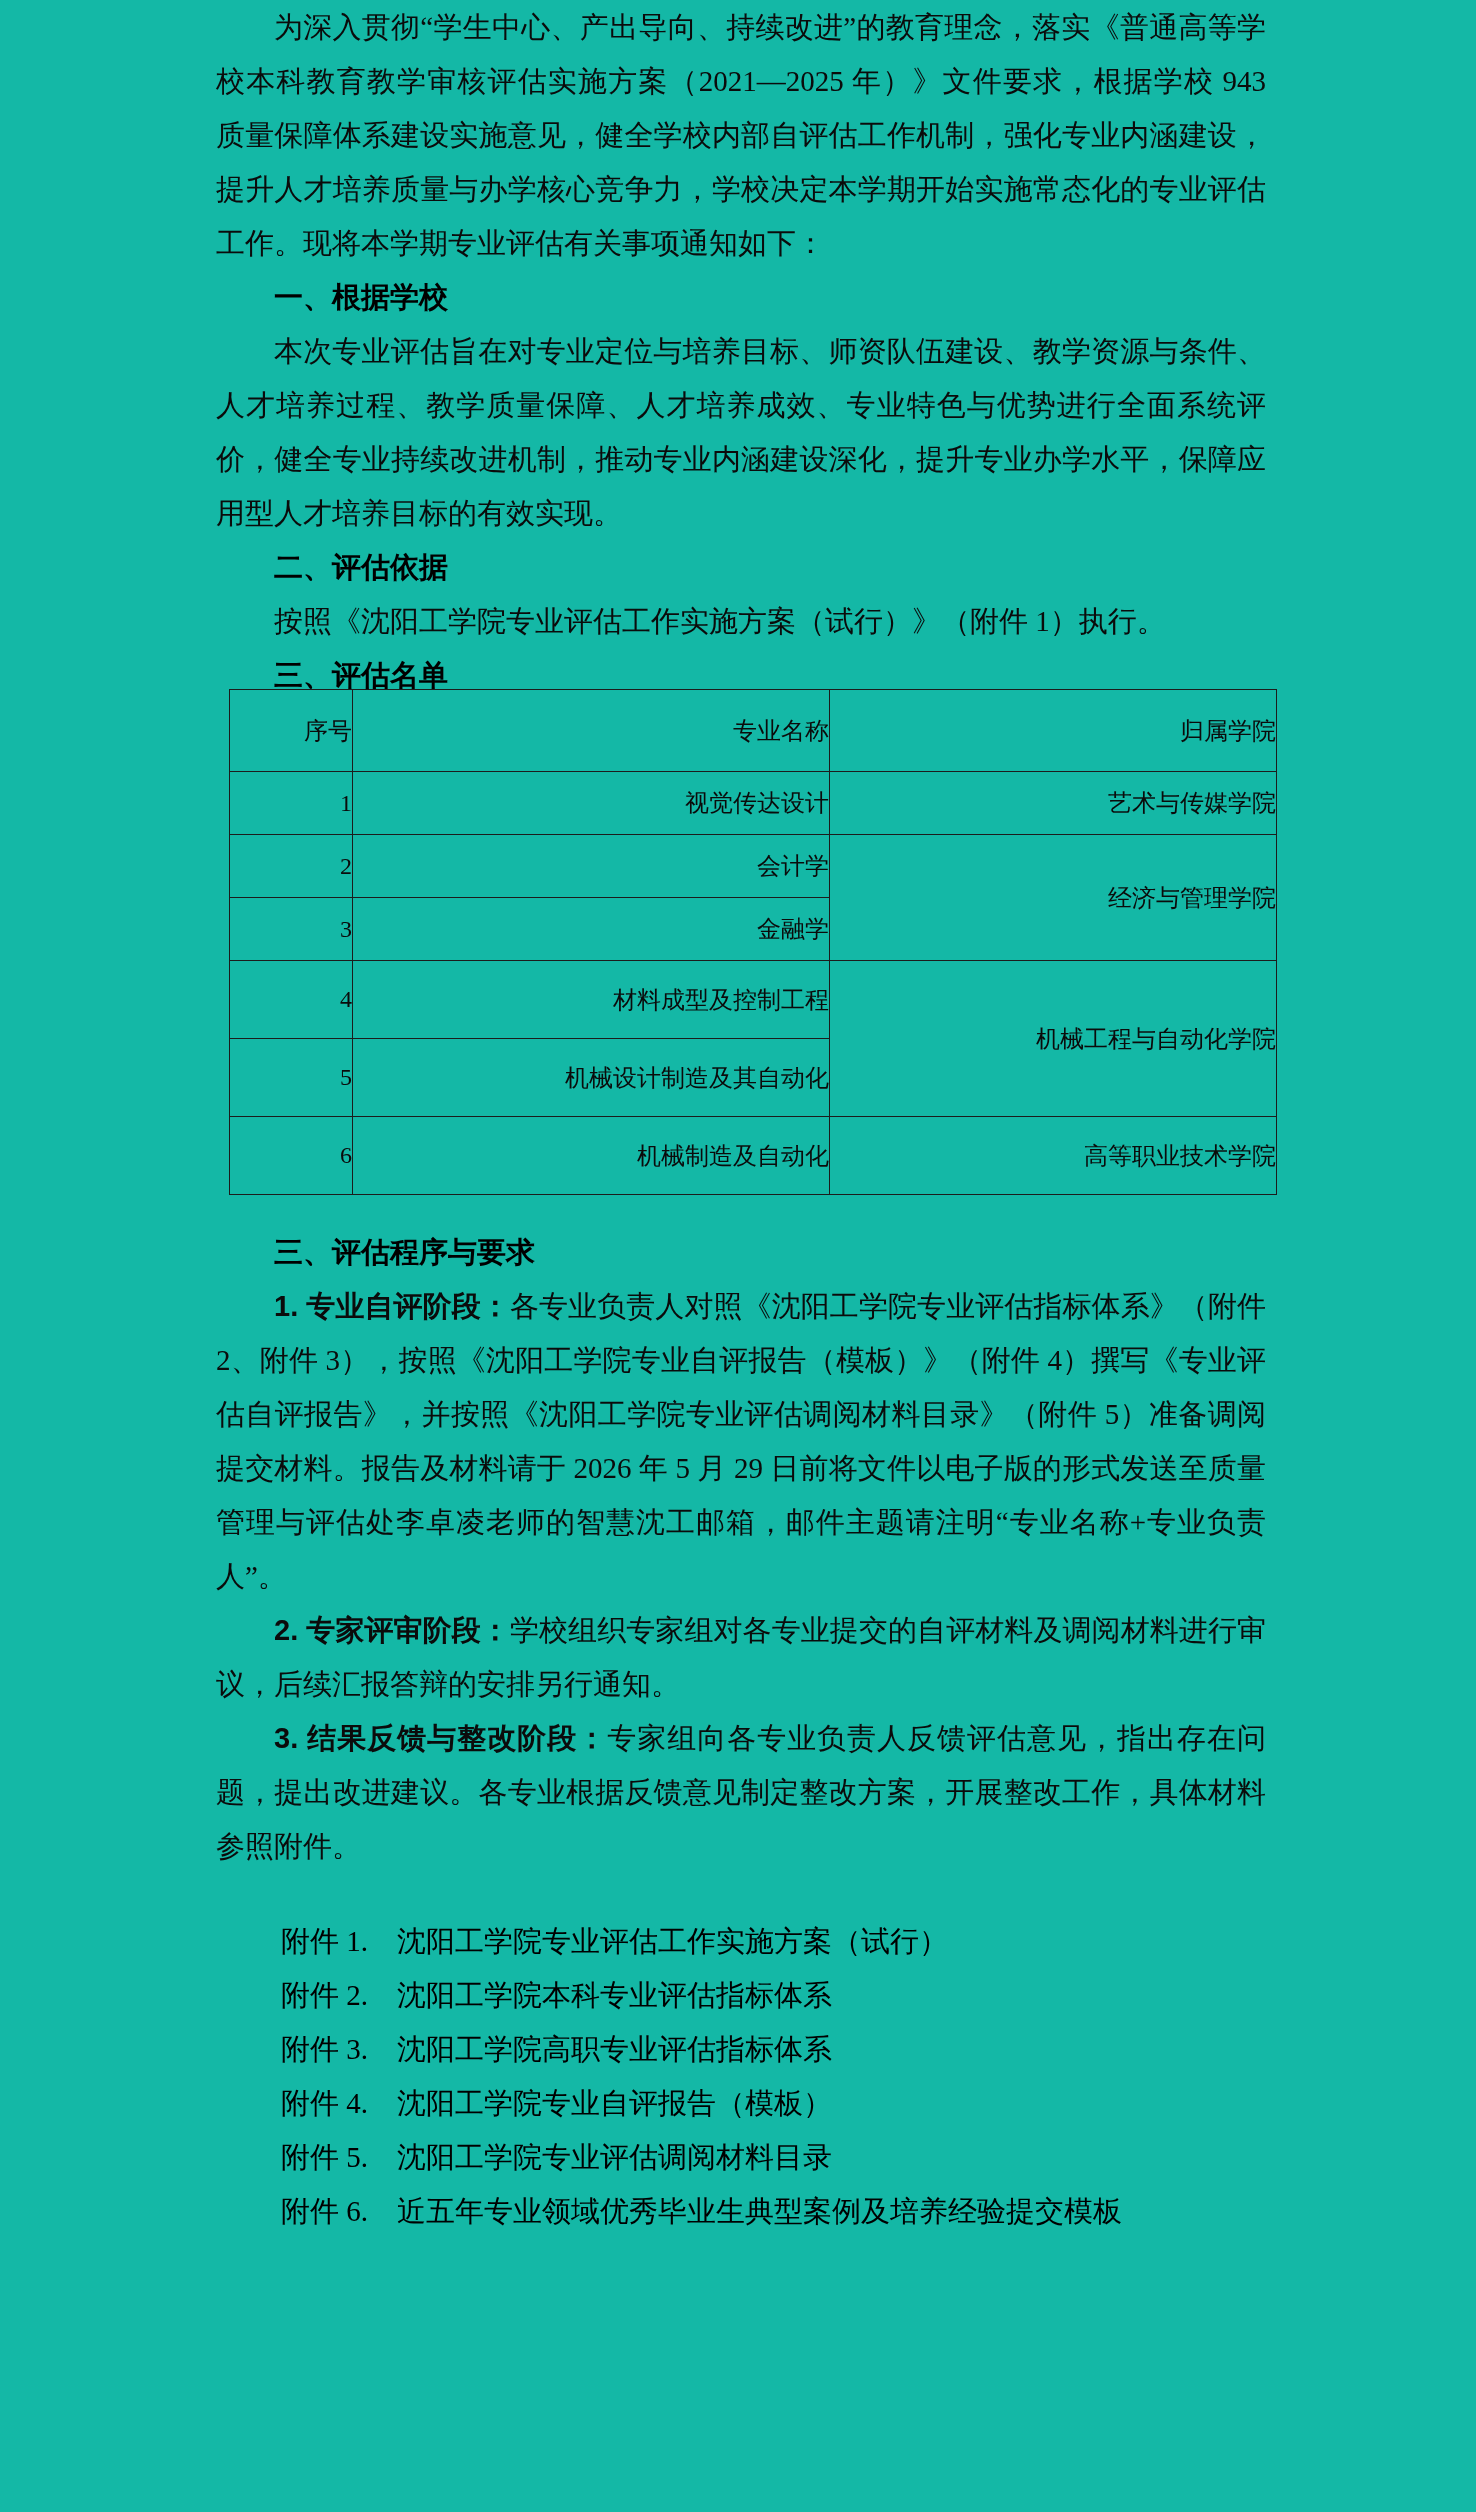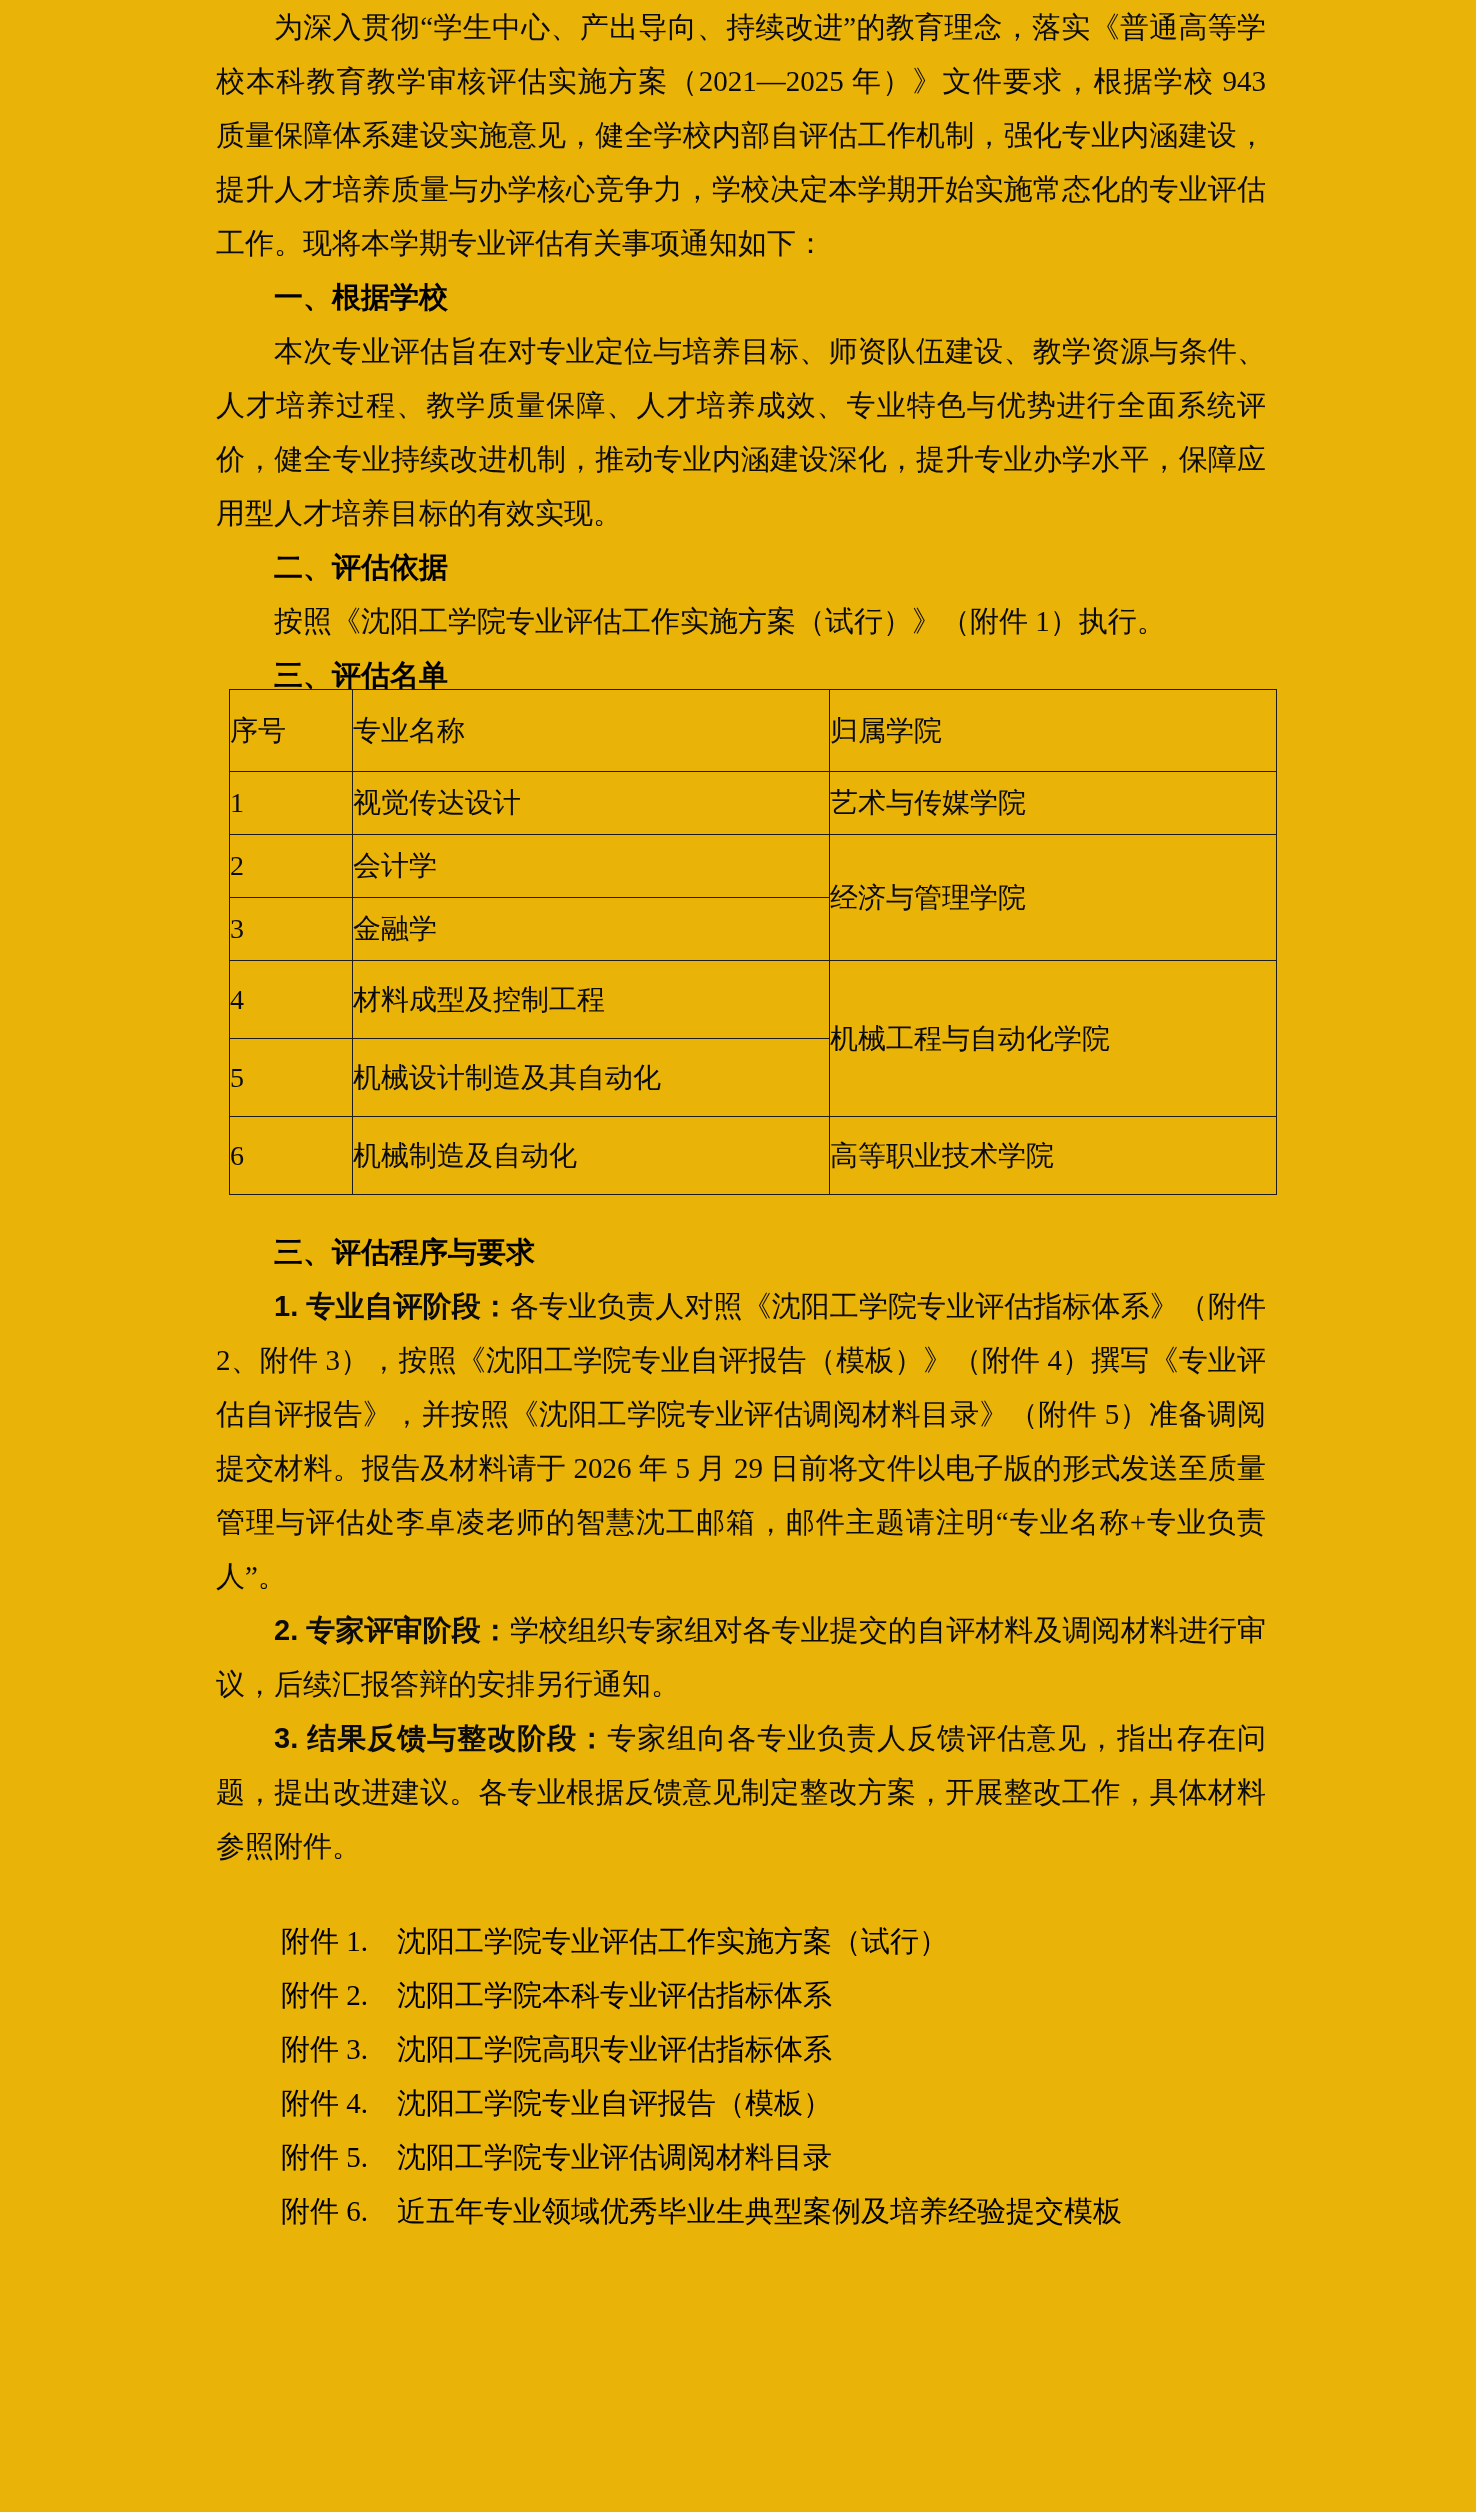--- a/index.html
+++ b/index.html
@@ -1,20 +1,20 @@
 <!DOCTYPE html>
 <html style="font-size:15px"><head>
 <meta charset="utf-8">
 <style>
   html, body { margin: 0; padding: 0; background: #ffffff; }
   .page {
     position: relative;
     width: 1477px;
     height: 2512px;
-    background: #eab308;
+    background: #14b8a6;
     overflow: hidden;
     color: #000000;
     font-family: "Liberation Serif", "DejaVu Serif", serif;
   }
   .content {
     margin-left: 216px;
     width: 1050px;
   }
   .body {
     margin: 0;
@@ -38,23 +38,23 @@
     font-family: "Liberation Sans", "DejaVu Sans", sans-serif;
   }
   table.majors {
     border-collapse: collapse;
     table-layout: fixed;
     width: 1047px;
     margin: -13px 0 0 13px;
   }
   table.majors td {
     border: 1.9px solid #1c1c1c;
-    text-align: left;
+    text-align: right;
     vertical-align: middle;
-    font-size: 28px;
+    font-size: 24px;
     padding: 0;
     color: #0b0b0b;
   }
   tr.hdr  { height: 82px; }
   tr.r-sm { height: 63px; }
   tr.r-lg { height: 78px; }
   .sec4-heading { margin-top: 30px; }
   .signature {
     margin-top: 79px;
     text-align: right;

